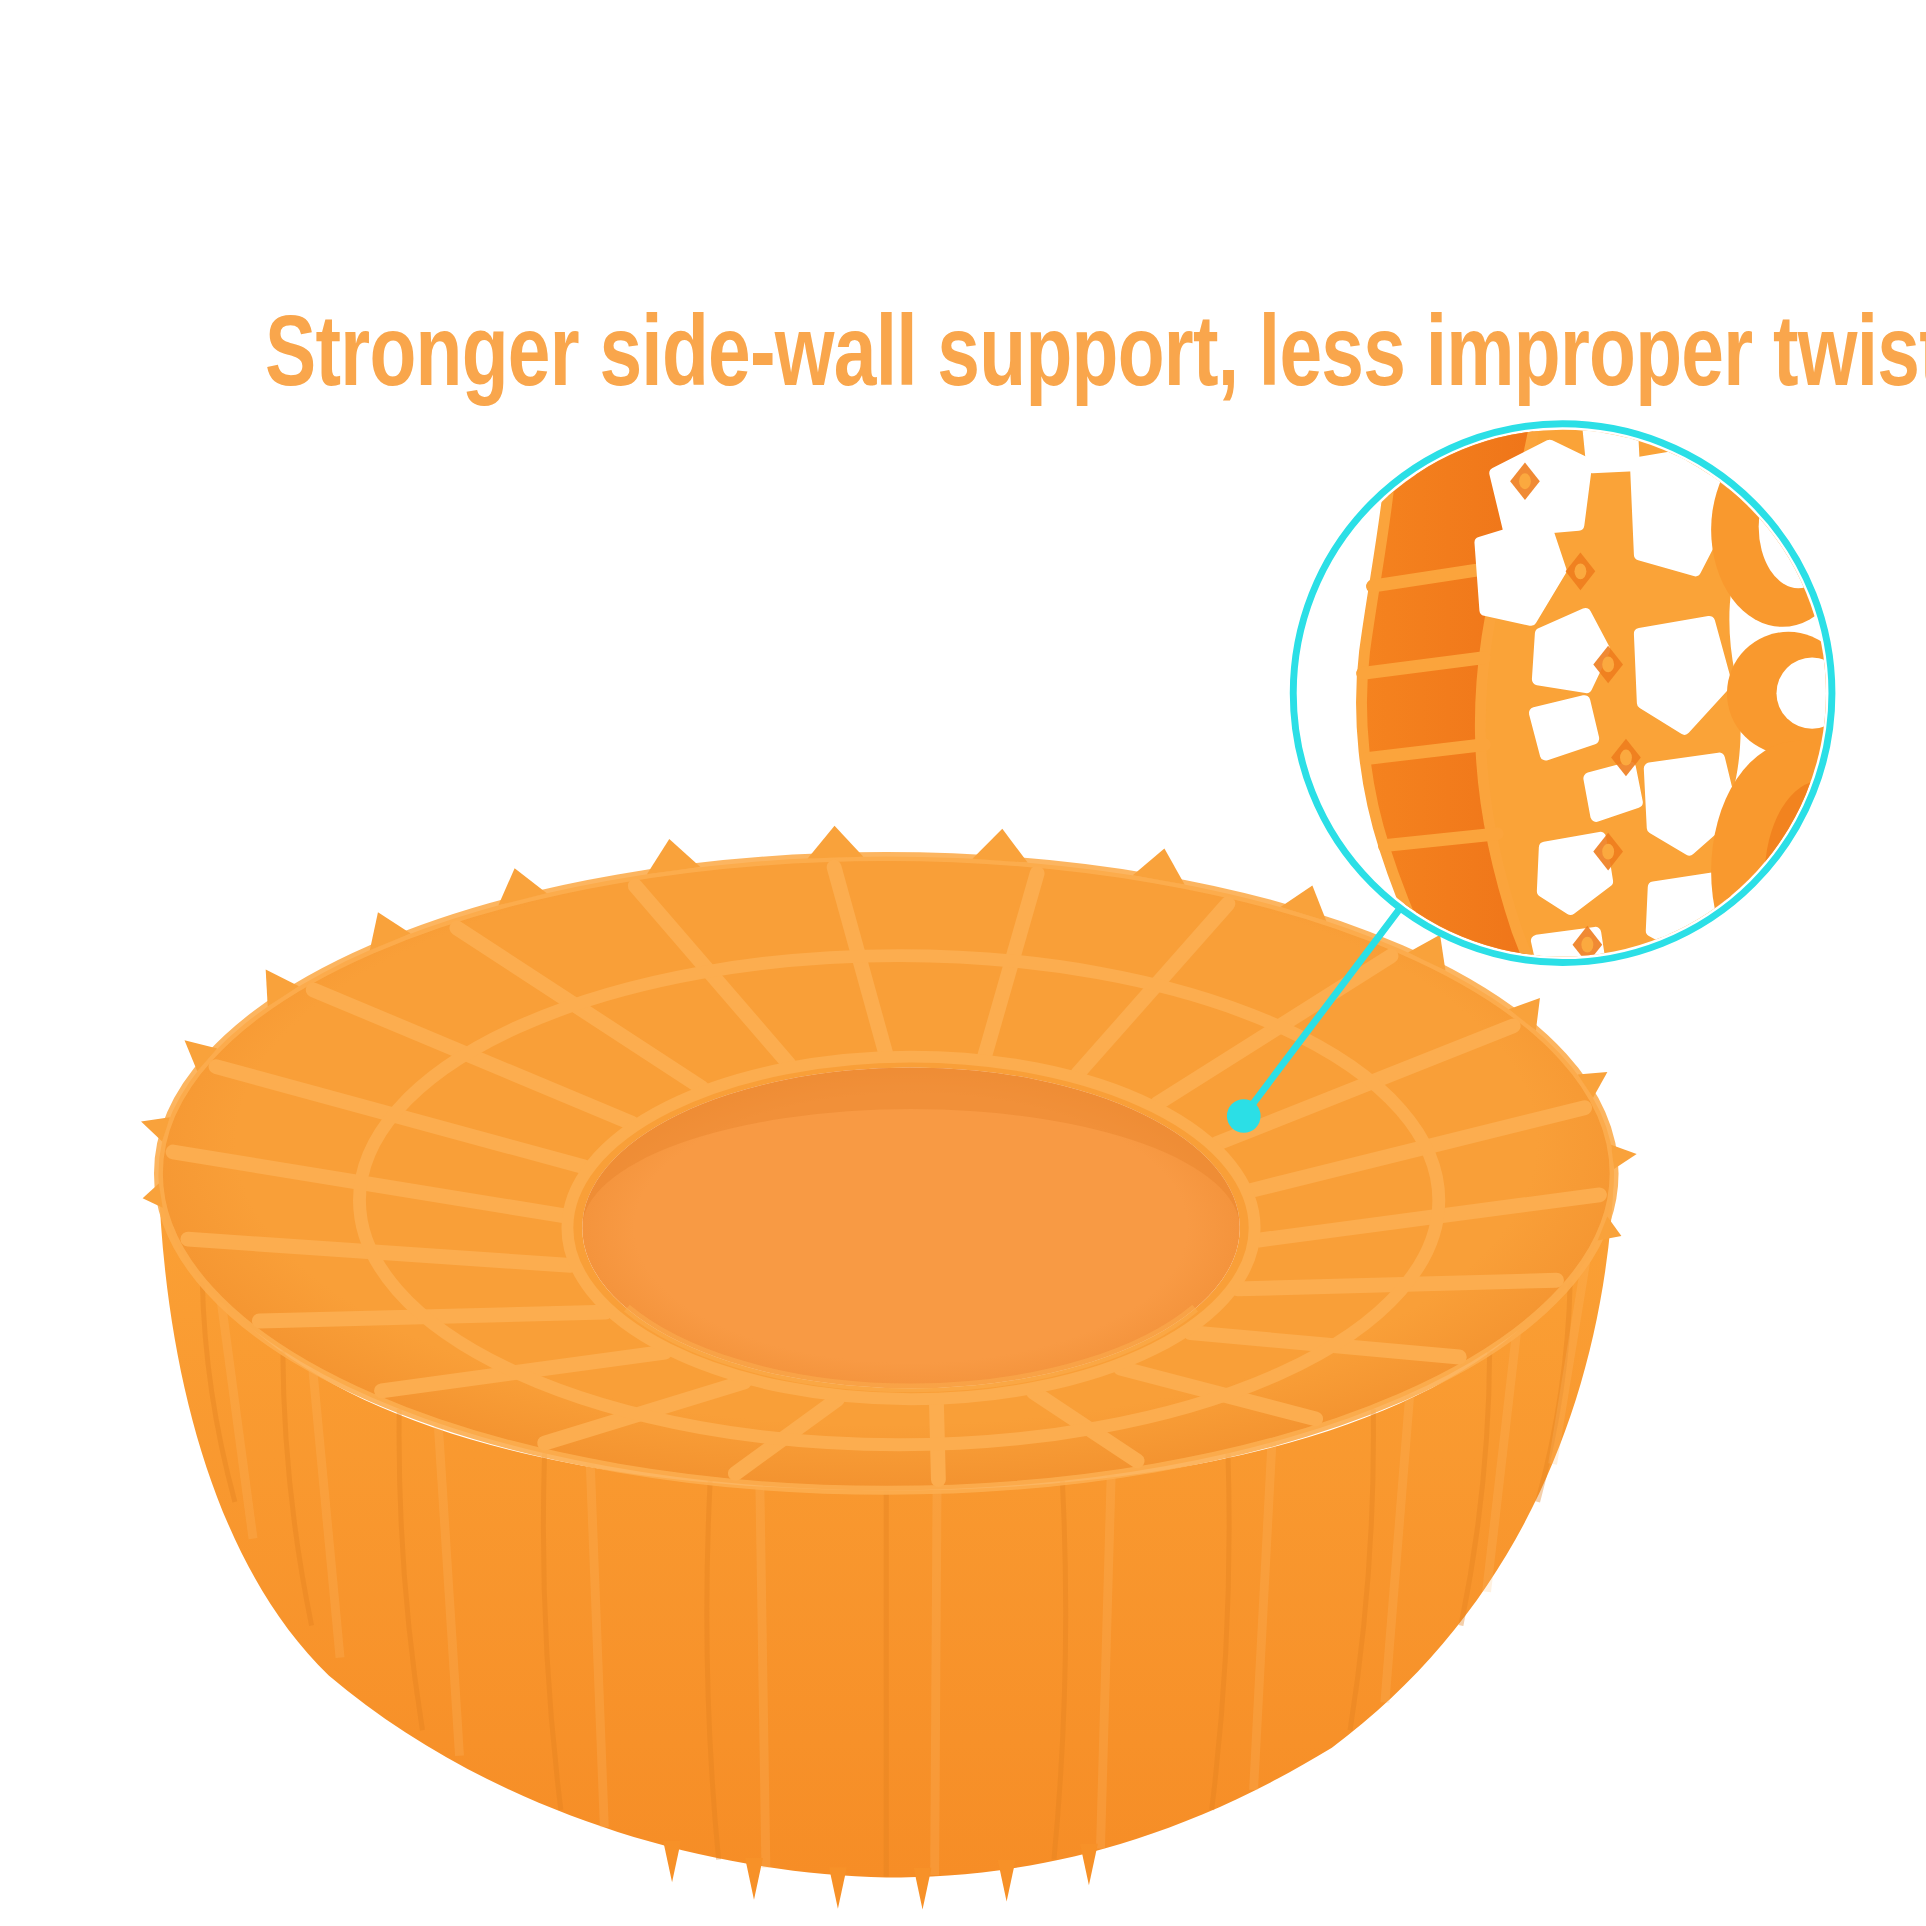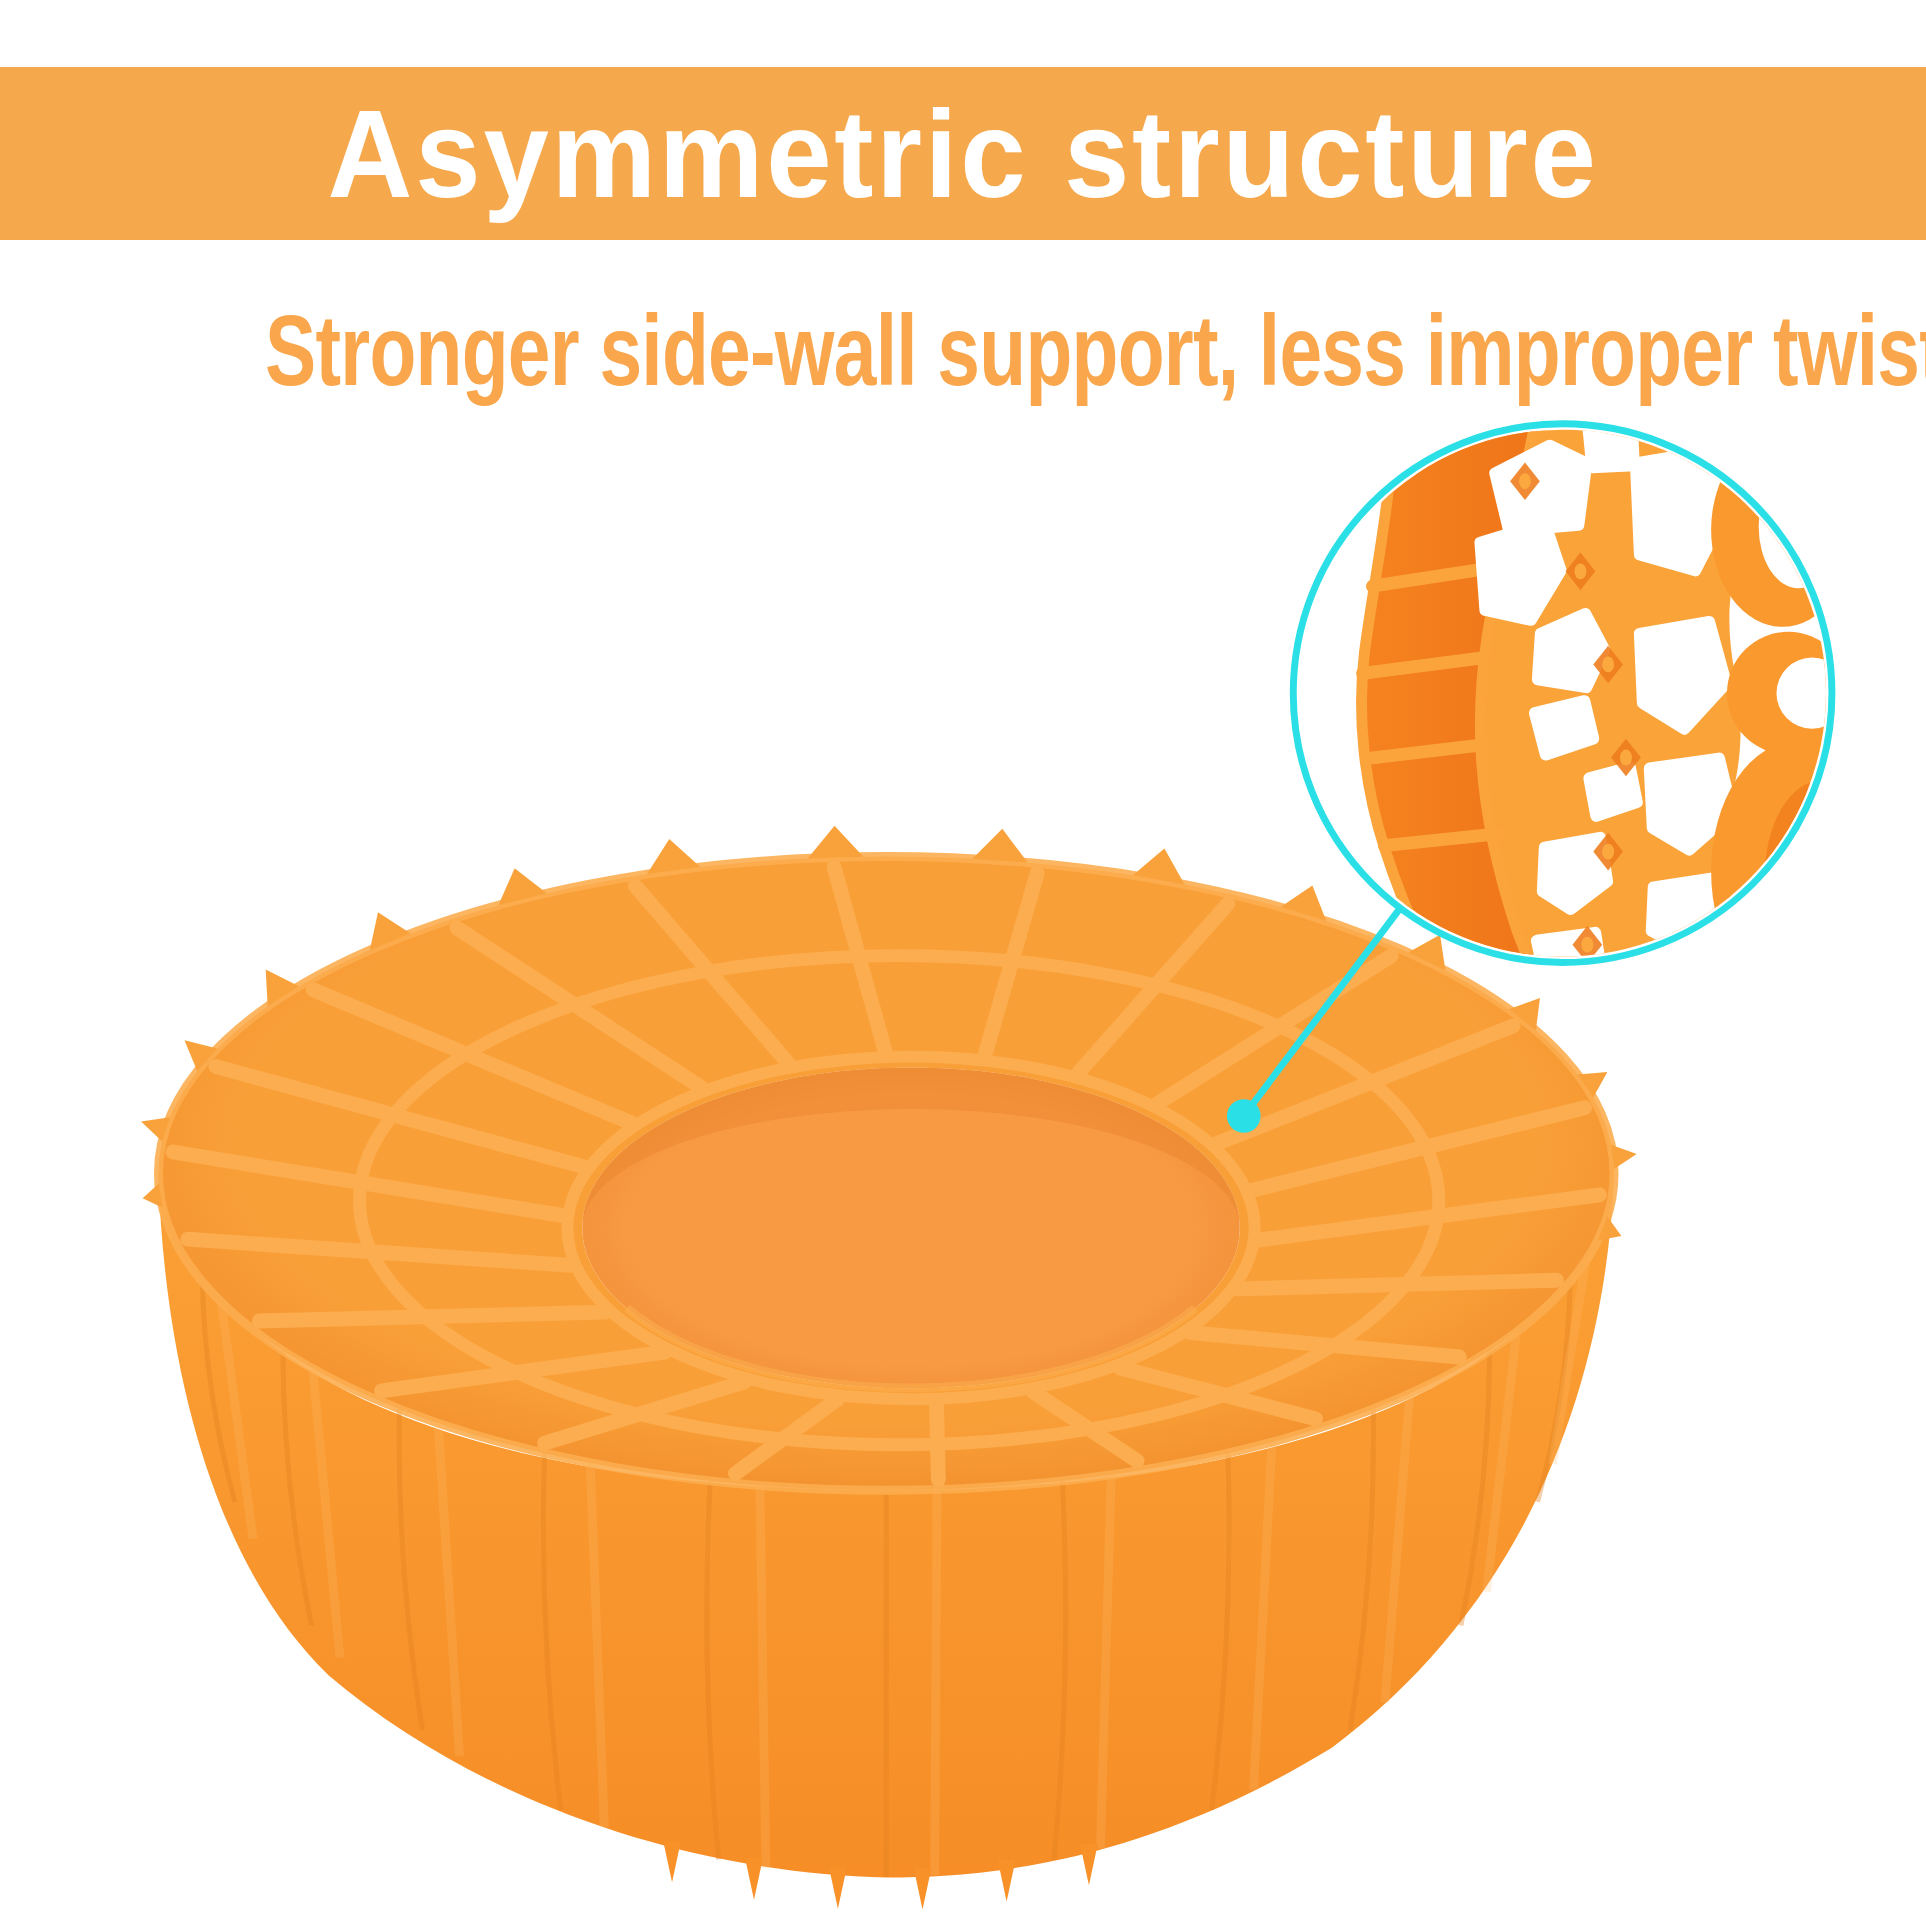--- a/index.html
+++ b/index.html
@@ -15,23 +15,20 @@
   .subtitle-row .subtitle { font-size:101px; font-weight:bold; letter-spacing:-1px;
                             display:inline-block; transform:scaleX(0.76); transform-origin:center;
                             white-space:nowrap; }
   svg#scene { position:absolute; left:0; top:0; width:1927px; height:1927px; }
 </style>
 </head>
 <body>
 
 <div class="stage">
 
-  <div class="banner" style="background: rgb(246, 168, 77);">
-    <span class="title" style="color: rgb(255, 255, 255);">Asymmetric structure</span>
-  </div>
 
   <div class="subtitle-row">
     <span class="subtitle" style="color: rgb(249, 166, 76);">Stronger side-wall support, less improper twist</span>
   </div>
 
   <svg id="scene" viewBox="0 0 1946 1946" xmlns="http://www.w3.org/2000/svg">
       <defs>
         <linearGradient id="gWall" x1="0" y1="0" x2="0" y2="1">
           <stop offset="0%" stop-color="#FBA136"></stop>
           <stop offset="100%" stop-color="#F68D26"></stop>

